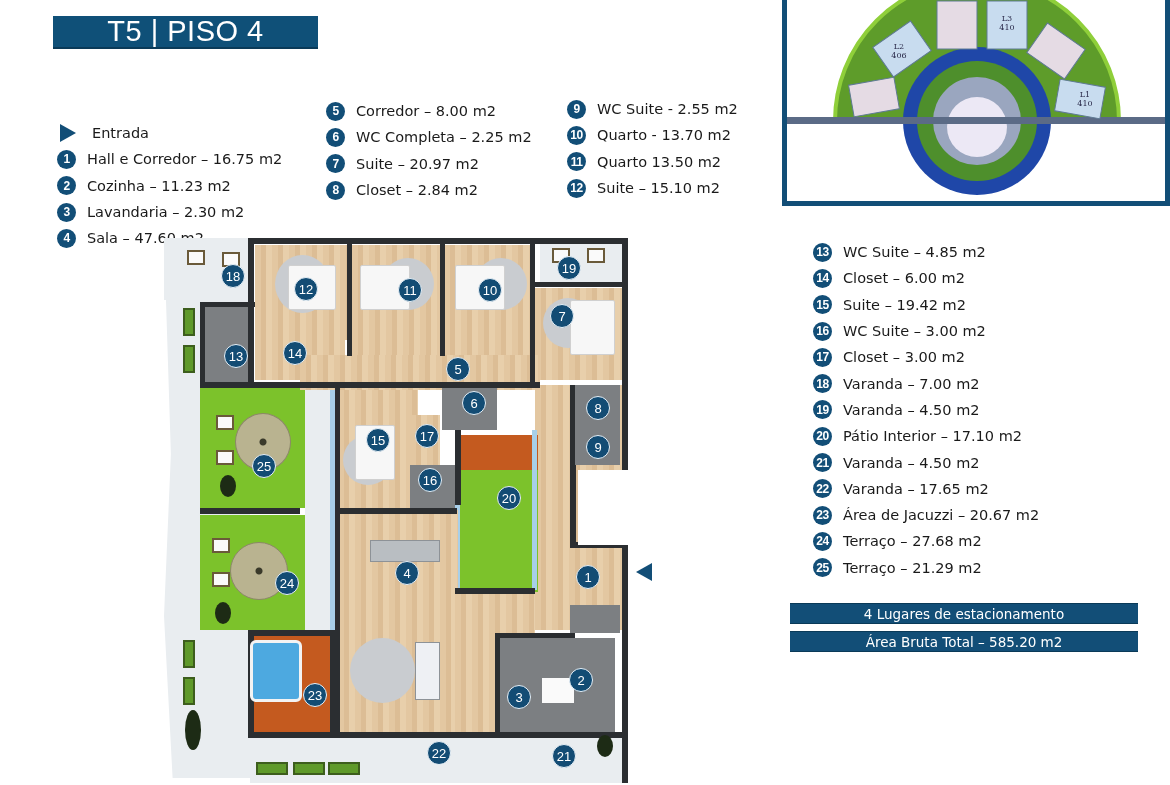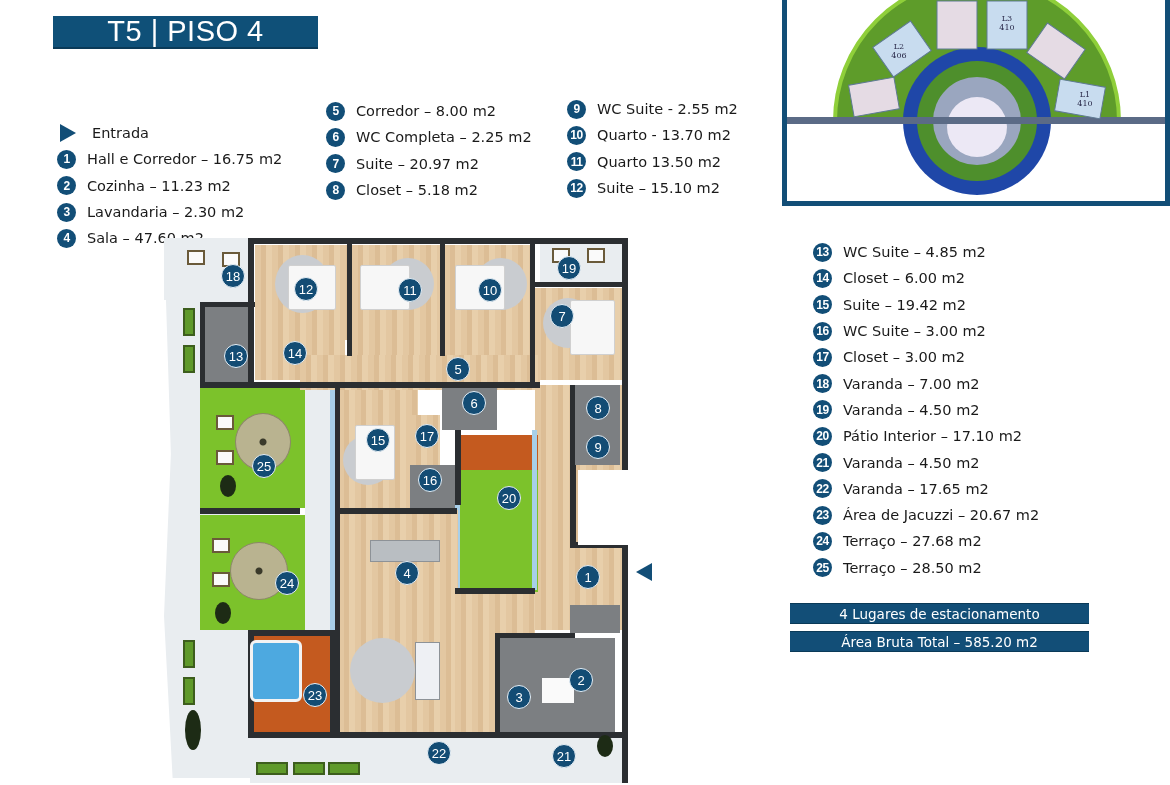--- a/index.html
+++ b/index.html
@@ -11,21 +11,21 @@
                display: flex; align-items: center; justify-content: center; border-bottom: 2px solid #0a3a58; }
 
   .legend-col { position: absolute; }
   .legend-row { display: flex; align-items: center; height: 26.3px; font-size: 14.5px; white-space: nowrap; }
   .badge { width: 19px; height: 19px; border-radius: 50%; background: #124e77; color: #fff;
            font-size: 12px; display: inline-flex; align-items: center; justify-content: center;
            margin-right: 11px; flex: 0 0 19px; letter-spacing: -0.5px; font-family: "Liberation Sans", sans-serif; font-weight: bold; }
   .entry-arrow { width: 0; height: 0; border-top: 9px solid transparent; border-bottom: 9px solid transparent;
                  border-left: 16px solid #124e77; margin-right: 16px; margin-left: 3px; }
 
-  .info-bar { position: absolute; left: 790px; width: 299px; height: 21px; background: #124e77; color: #fff;
+  .info-bar { position: absolute; left: 790px; width: 348px; height: 21px; background: #124e77; color: #fff;
               font-size: 13.5px; display: flex; align-items: center; justify-content: center;
               border-top: 1px solid #0a3a58; border-bottom: 1px solid #0a3a58; }
 
   
   .site { position: absolute; left: 782px; top: -6px; width: 388px; height: 212px; border: 5px solid #124e77;
           background: #fff; overflow: hidden; }
 
   
   .plan { position: absolute; left: 160px; top: 230px; width: 480px; height: 555px; }
   .r { position: absolute; }
@@ -85,21 +85,21 @@
   <div class="legend-row">
       <span class="badge">6</span>
       <span>WC Completa – 2.25 m2</span>
     </div>
   <div class="legend-row">
       <span class="badge">7</span>
       <span>Suite – 20.97 m2</span>
     </div>
   <div class="legend-row">
       <span class="badge">8</span>
-      <span>Closet – 5.18 m2</span>
+      <span>Closet – 2.84 m2</span>
     </div>
 </div>
 
 <div class="legend-col" style="left:567px; top:96px;">
   <div class="legend-row">
       <span class="badge">9</span>
       <span>WC Suite - 2.55 m2</span>
     </div>
   <div class="legend-row">
       <span class="badge">10</span>
@@ -159,21 +159,21 @@
   <div class="legend-row">
       <span class="badge">23</span>
       <span>Área de Jacuzzi – 20.67 m2</span>
     </div>
   <div class="legend-row">
       <span class="badge">24</span>
       <span>Terraço – 27.68 m2</span>
     </div>
   <div class="legend-row">
       <span class="badge">25</span>
-      <span>Terraço – 28.50 m2</span>
+      <span>Terraço – 21.29 m2</span>
     </div>
 </div>
 
 <div class="info-bar" style="top:603px;">4 Lugares de estacionamento</div>
 <div class="info-bar" style="top:631px;">Área Bruta Total – 585.20 m2</div>
 
 <div class="site">
   <svg width="378" height="202" viewBox="0 0 378 202">
 
     <path d="M48 122 A142 142 0 0 1 332 122 Z" fill="#5e9c2a"></path>

